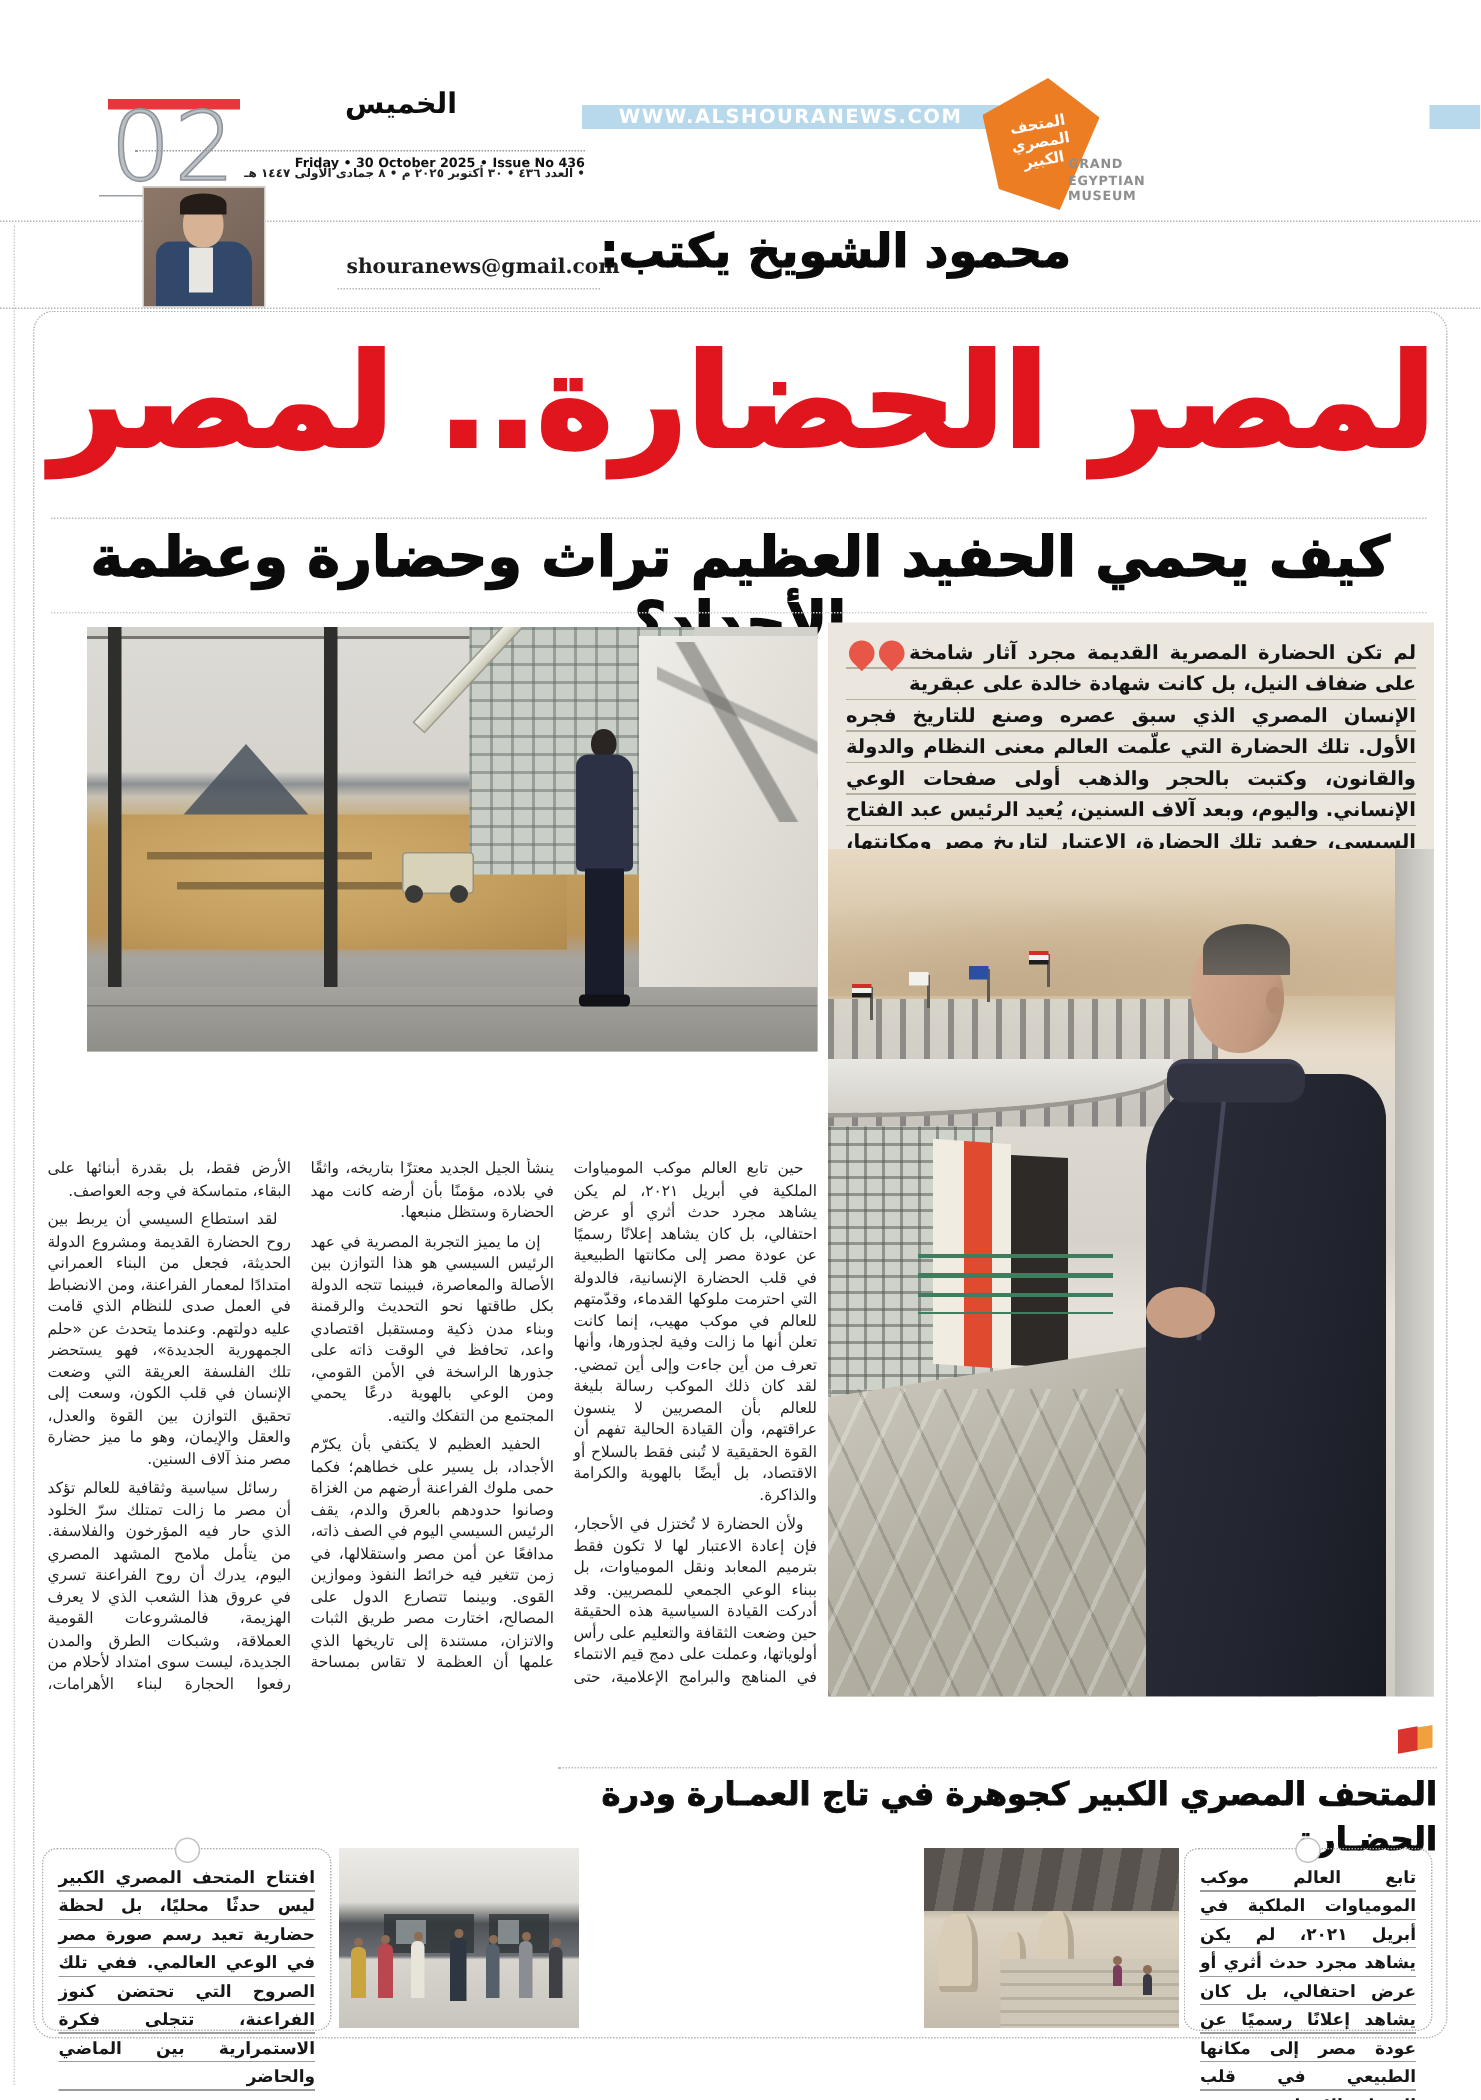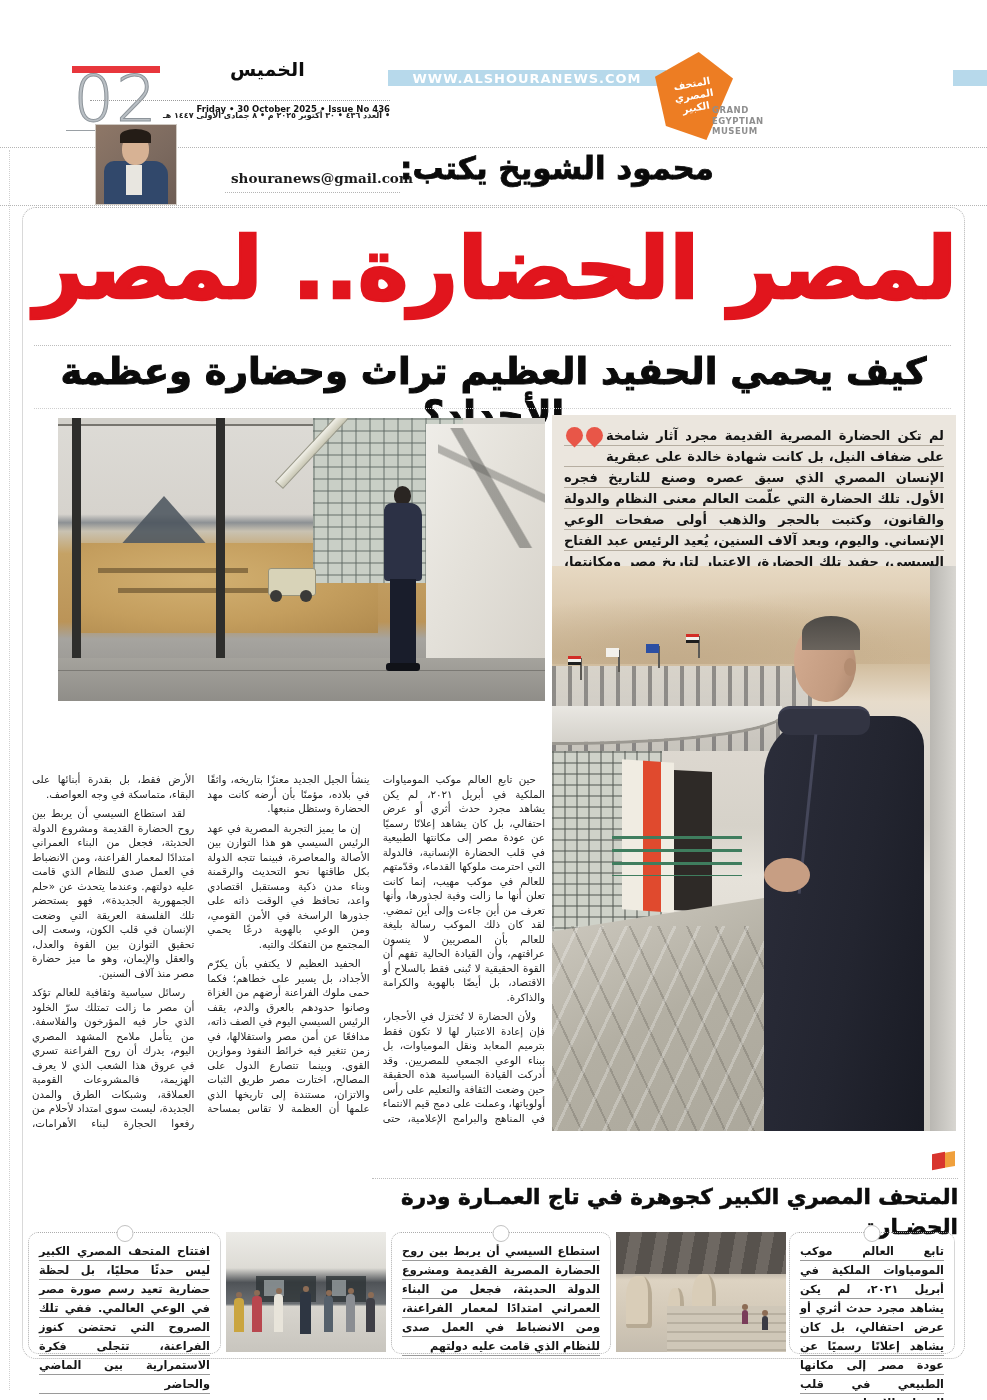--- a/index.html
+++ b/index.html
@@ -274,24 +274,20 @@
   <div class="photo ph-statues">
     <div class="beam"></div>
     <div class="statue" style="left:10px;top:44px;width:26px;height:52px;"></div>
     <div class="statue" style="left:52px;top:56px;width:16px;height:38px;"></div>
     <div class="statue" style="left:76px;top:42px;width:24px;height:56px;"></div>
     <div class="steps"></div>
     <div class="visitor" style="left:126px;top:78px;width:6px;height:14px;background:#7a3c5a;"></div>
     <div class="visitor" style="left:146px;top:84px;width:6px;height:14px;background:#3a3a44;"></div>
   </div>
 
-  <div class="bbox" style="left:391px;width:220px;">
-    <span class="notch"></span>
-    <div class="bbox-text">استطاع السيسي أن يربط بين روح الحضارة المصرية القديمة ومشروع الدولة الحديثة، فجعل من البناء العمراني امتدادًا لمعمار الفراعنة، ومن الانضباط في العمل صدى للنظام الذي قامت عليه دولتهم</div>
-  </div>
 
   <div class="photo ph-gallery">
     <div class="case" style="left:30px;width:60px;"></div>
     <div class="case" style="left:100px;width:40px;"></div>
     <div class="glow" style="left:38px;width:20px;"></div>
     <div class="glow" style="left:106px;width:14px;"></div>
     <div class="visitor" style="left:8px;top:66px;width:10px;height:34px;background:#caa53f;"></div>
     <div class="visitor" style="left:26px;top:64px;width:10px;height:36px;background:#b8474f;"></div>
     <div class="visitor" style="left:48px;top:62px;width:9px;height:38px;background:#e8e4da;"></div>
     <div class="visitor" style="left:74px;top:60px;width:11px;height:42px;background:#2e3642;"></div>

